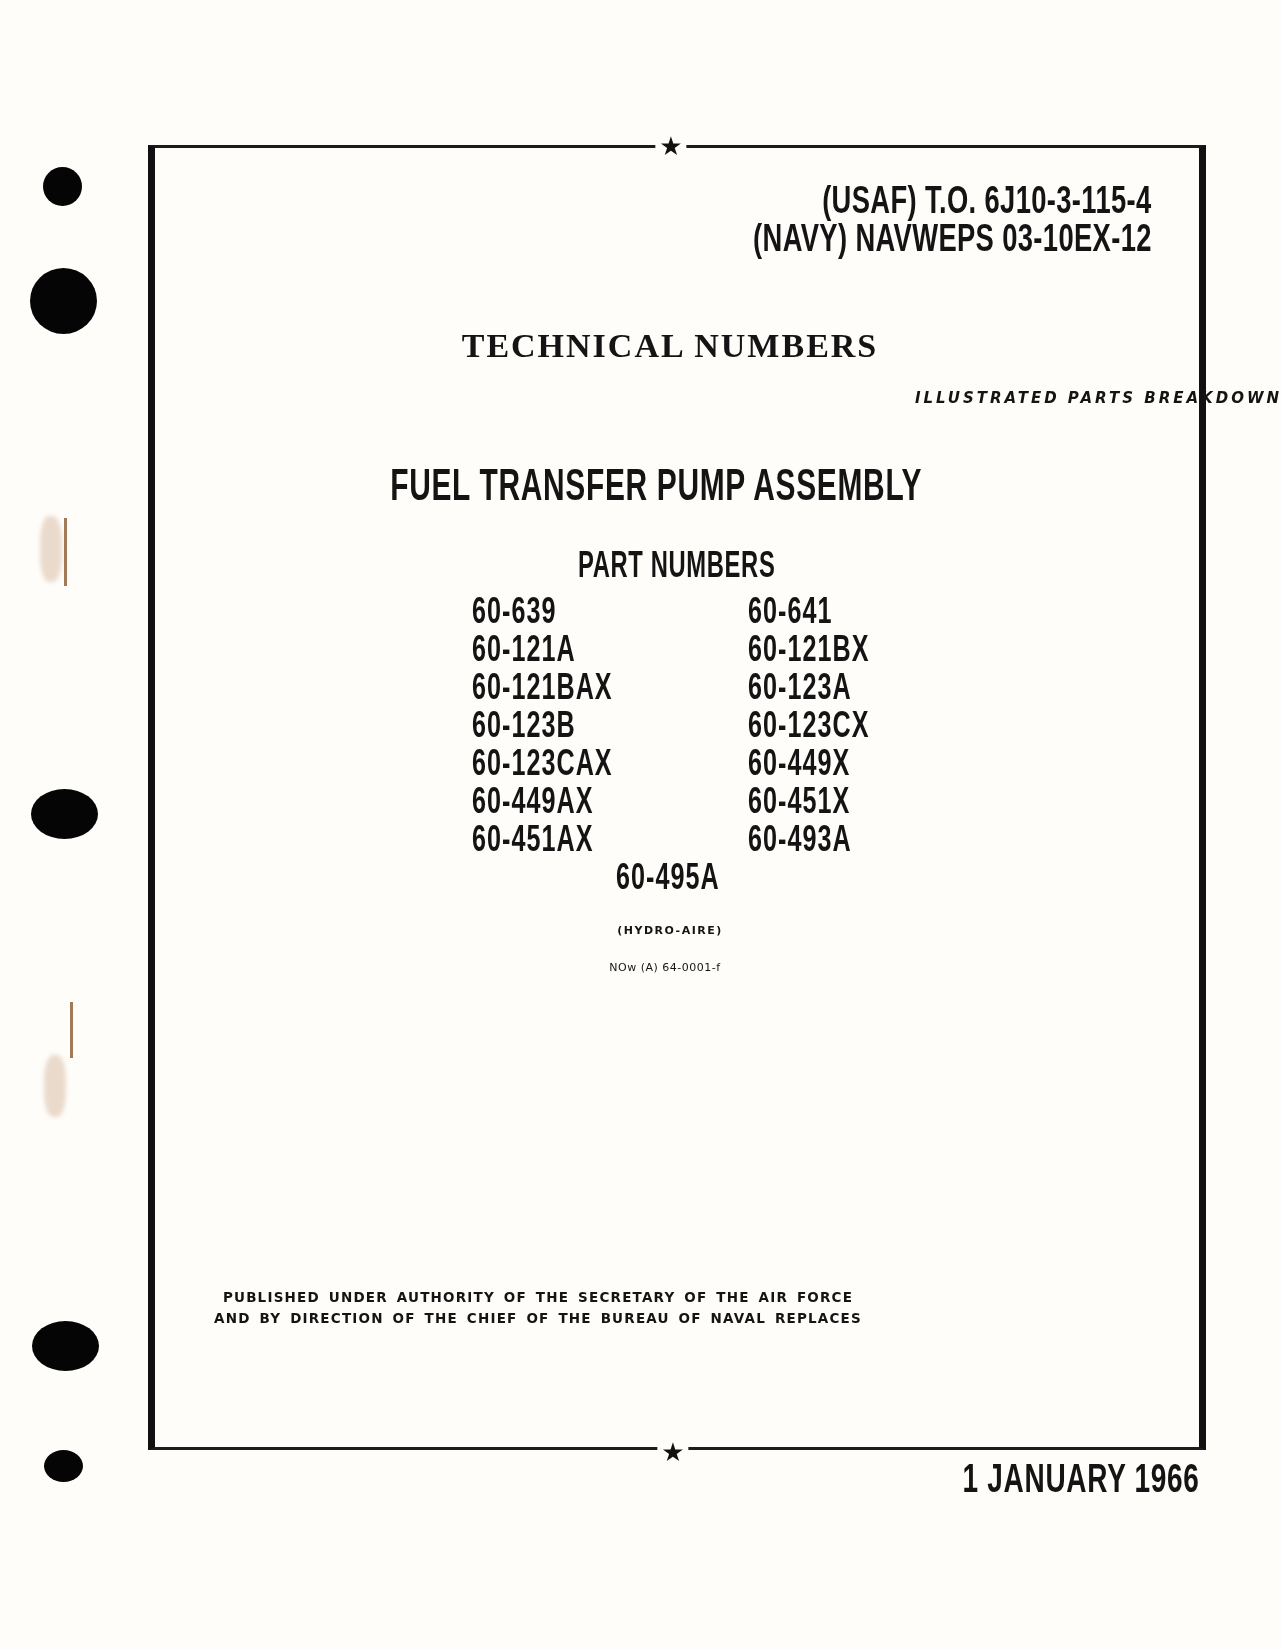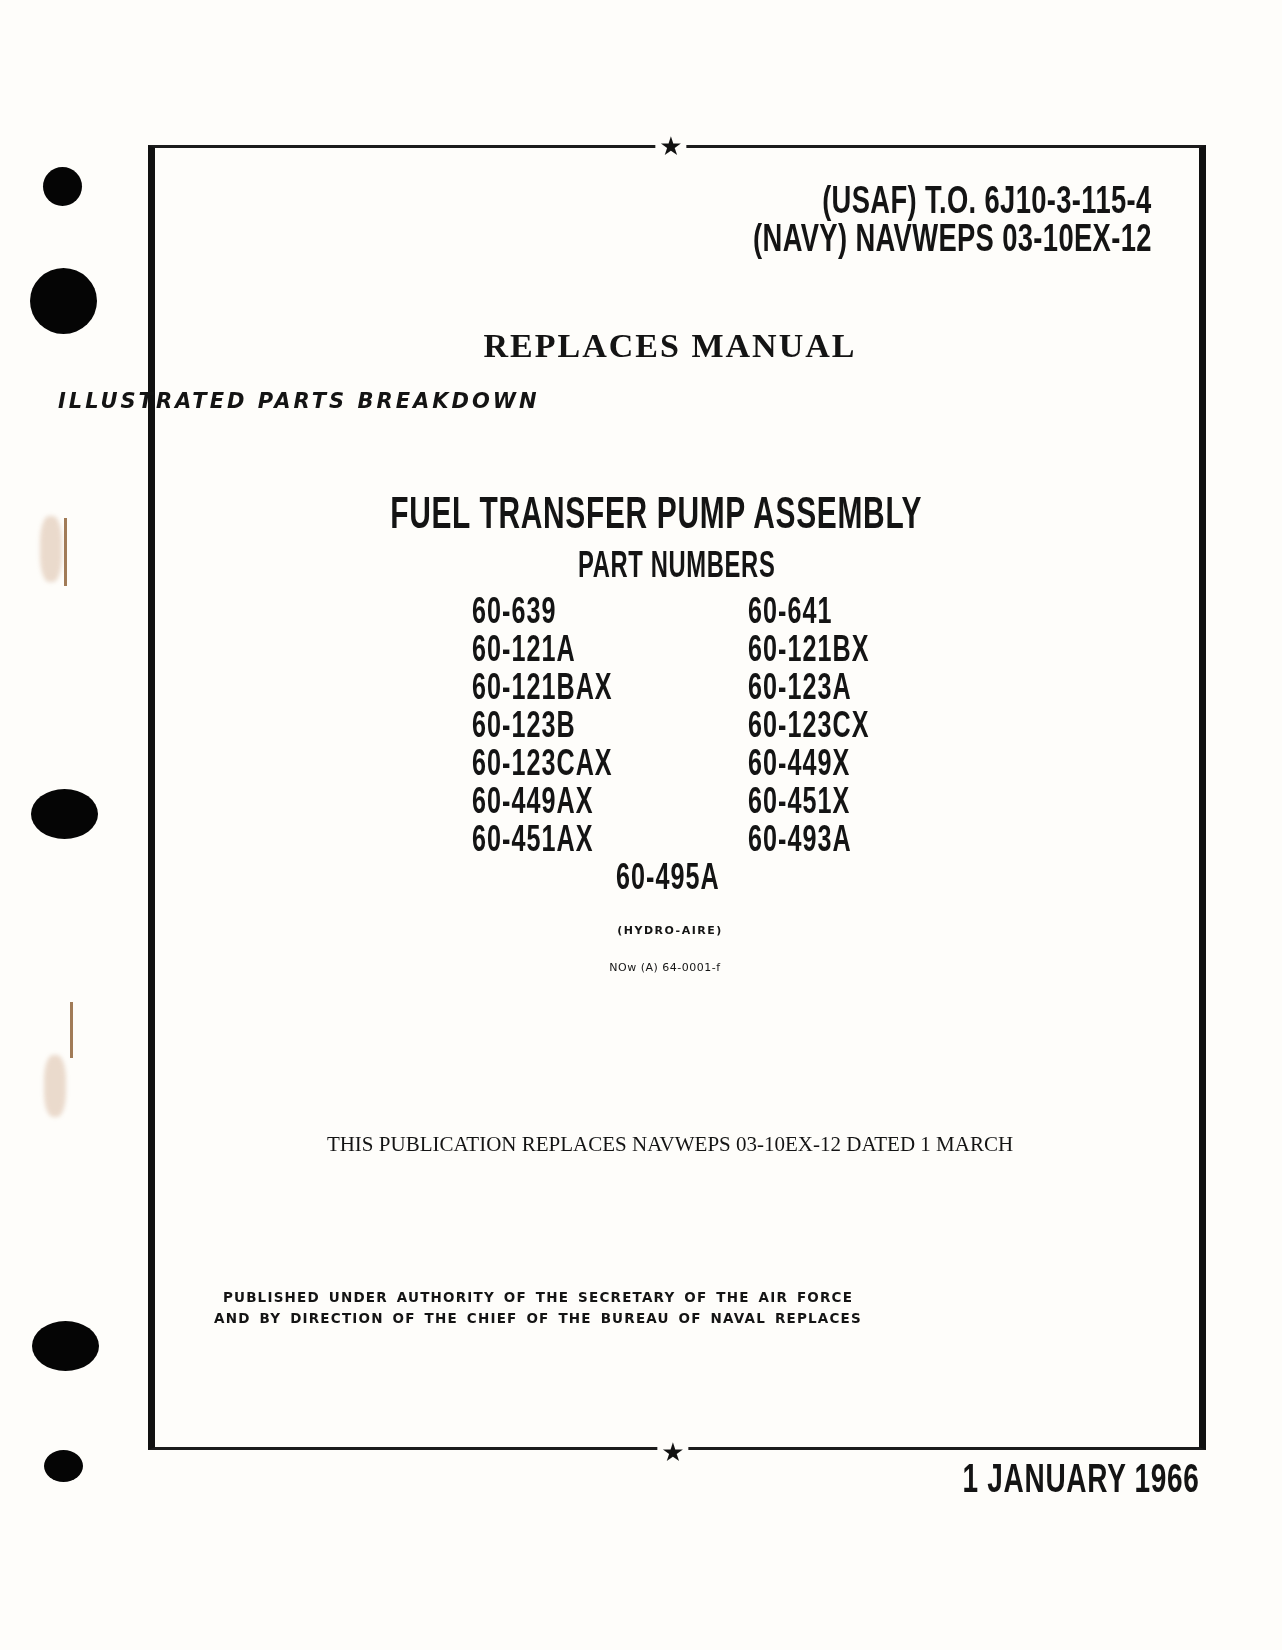--- a/index.html
+++ b/index.html
@@ -59,42 +59,42 @@
     font-weight: bold;
     font-size: 34px;
     letter-spacing: 2px;
     top: 327px;
     padding-left: 58px;
     box-sizing: border-box;
   }
   .italic-sub {
     position: absolute;
     left: 0; width: 1282px;
-    text-align: left;
+    text-align: right;
     font-family: "DejaVu Sans", sans-serif;
     font-weight: bold;
     font-style: italic;
-    font-size: 21px;
+    font-size: 15px;
     letter-spacing: 3px;
     top: 389px;
     padding-left: 58px;
     box-sizing: border-box;
   }
   .center-block {
     position: absolute;
     left: 0; width: 1282px;
     text-align: center;
   }
   .center-block span.inner {
     display: inline-block;
     font-family: "Liberation Sans", sans-serif;
     font-weight: bold;
     white-space: nowrap;
   }
-  .main-title { top: 490px; text-decoration: underline; }
+  .main-title { top: 462px; text-decoration: underline; }
   .main-title span.inner { font-size: 44px; line-height: 46px; transform: scaleX(0.68); letter-spacing: 1px; margin-left: 30px; }
   .pn-heading { top: 546px; }
   .pn-heading span.inner { font-size: 36px; line-height: 38px; transform: scaleX(0.66); letter-spacing: 1px; margin-left: 72px; }
 
   .pn {
     position: absolute;
     font-family: "Liberation Sans", sans-serif;
     font-weight: bold;
     font-size: 37px;
     line-height: 38px;
@@ -173,21 +173,21 @@
 <div class="stain-blot" style="left:44px; top:1055px; width:22px; height:62px;"></div>
 <div class="stain" style="left:70px; top:1002px; height:56px;"></div>
 
 <div class="frame"></div>
 <div class="star" style="left:671px; top:146px;">★</div>
 <div class="star" style="left:673px; top:1452px;">★</div>
 
 <div class="cond hdr hdr1">(USAF) T.O. 6J10-3-115-4</div>
 <div class="cond hdr hdr2">(NAVY) NAVWEPS 03-10EX-12</div>
 
-<div class="serif-title">REPLACES MANUAL</div>
+<div class="serif-title">TECHNICAL NUMBERS</div>
 <div class="italic-sub">ILLUSTRATED PARTS BREAKDOWN</div>
 
 <div class="center-block main-title">
   <span class="inner">FUEL TRANSFER PUMP ASSEMBLY</span>
 </div>
 <div class="center-block pn-heading">
   <span class="inner">PART NUMBERS</span>
 </div>
 
 <div>
@@ -211,21 +211,20 @@
 </div>
 
 <div class="center-block small-bold hydro">
   <span style="margin-left:58px; display:inline-block;">(HYDRO-AIRE)</span>
 </div>
 <div class="center-block nown">
   <span style="margin-left:48px; display:inline-block;">NOw (A) 64-0001-f</span>
 </div>
 
 <div class="replaces">
-  <div>THIS PUBLICATION REPLACES NAVWEPS 03-10EX-12 DATED 1 MARCH</div>
 </div>
 
 <div class="published">
   <div>PUBLISHED UNDER AUTHORITY OF THE SECRETARY OF THE AIR FORCE</div>
   <div>AND BY DIRECTION OF THE CHIEF OF THE BUREAU OF NAVAL REPLACES</div>
 </div>
 
 <div class="date">1 JANUARY 1966</div>
 
 </body></html>

